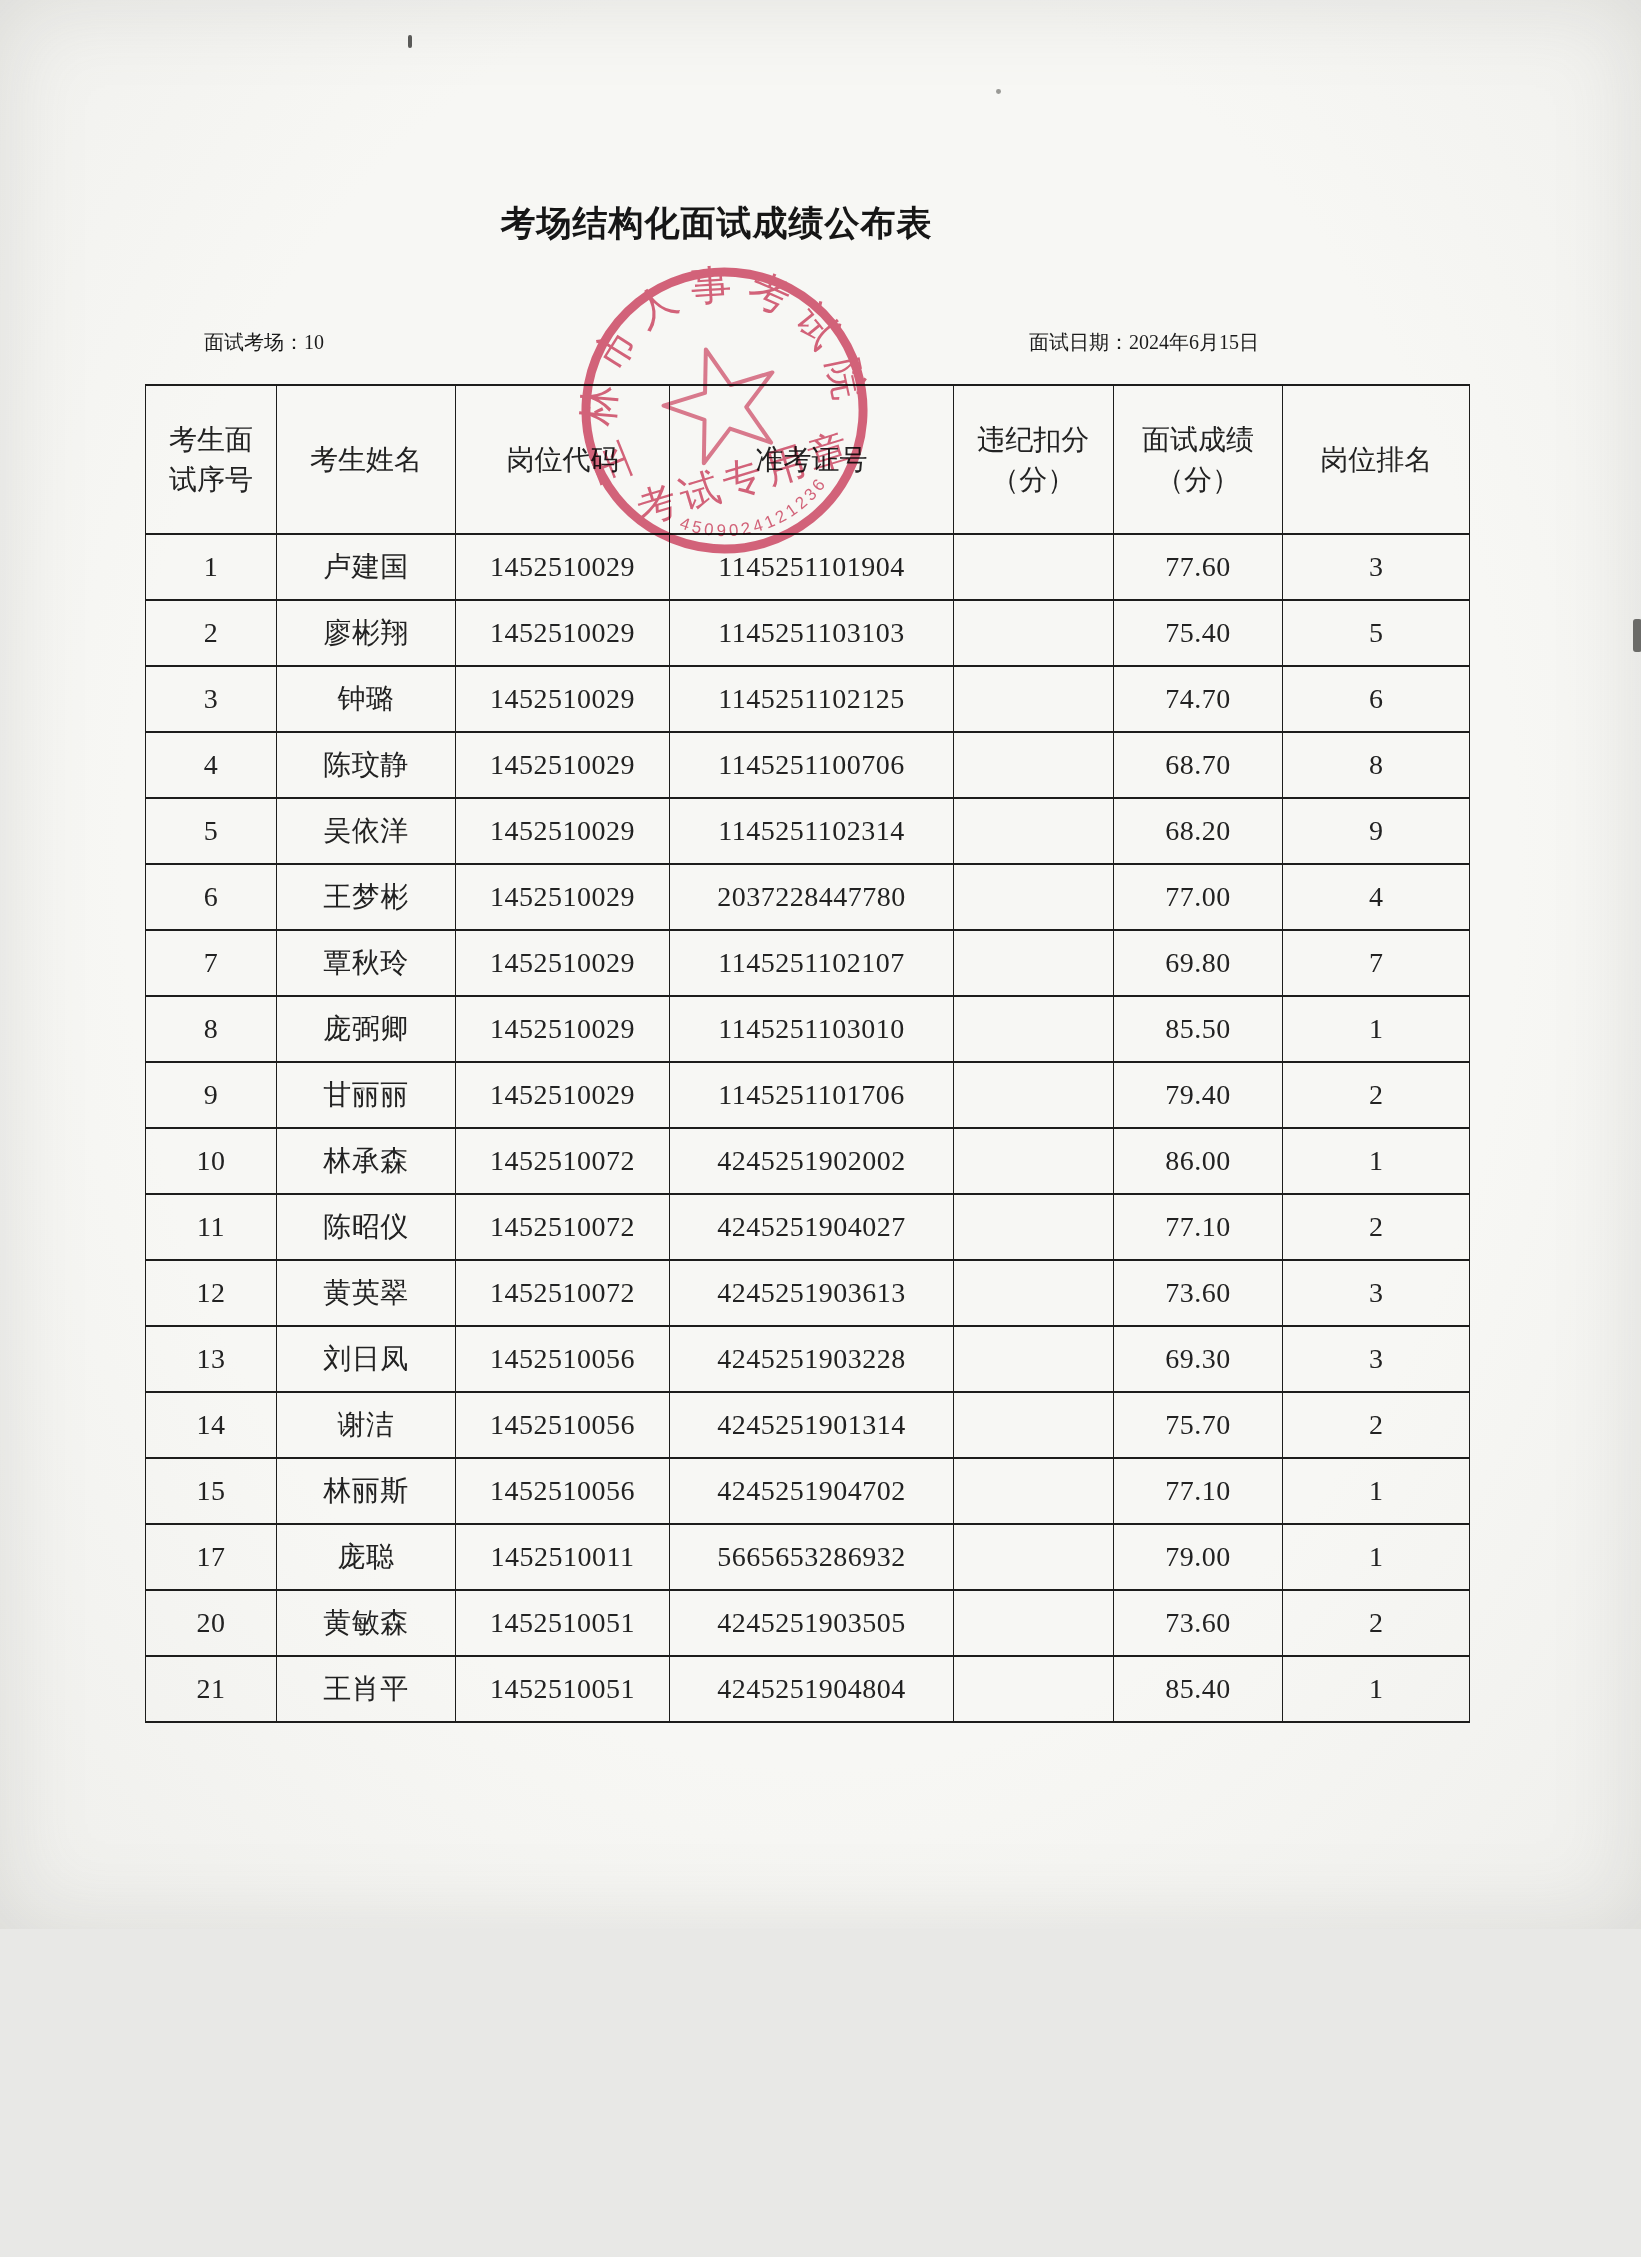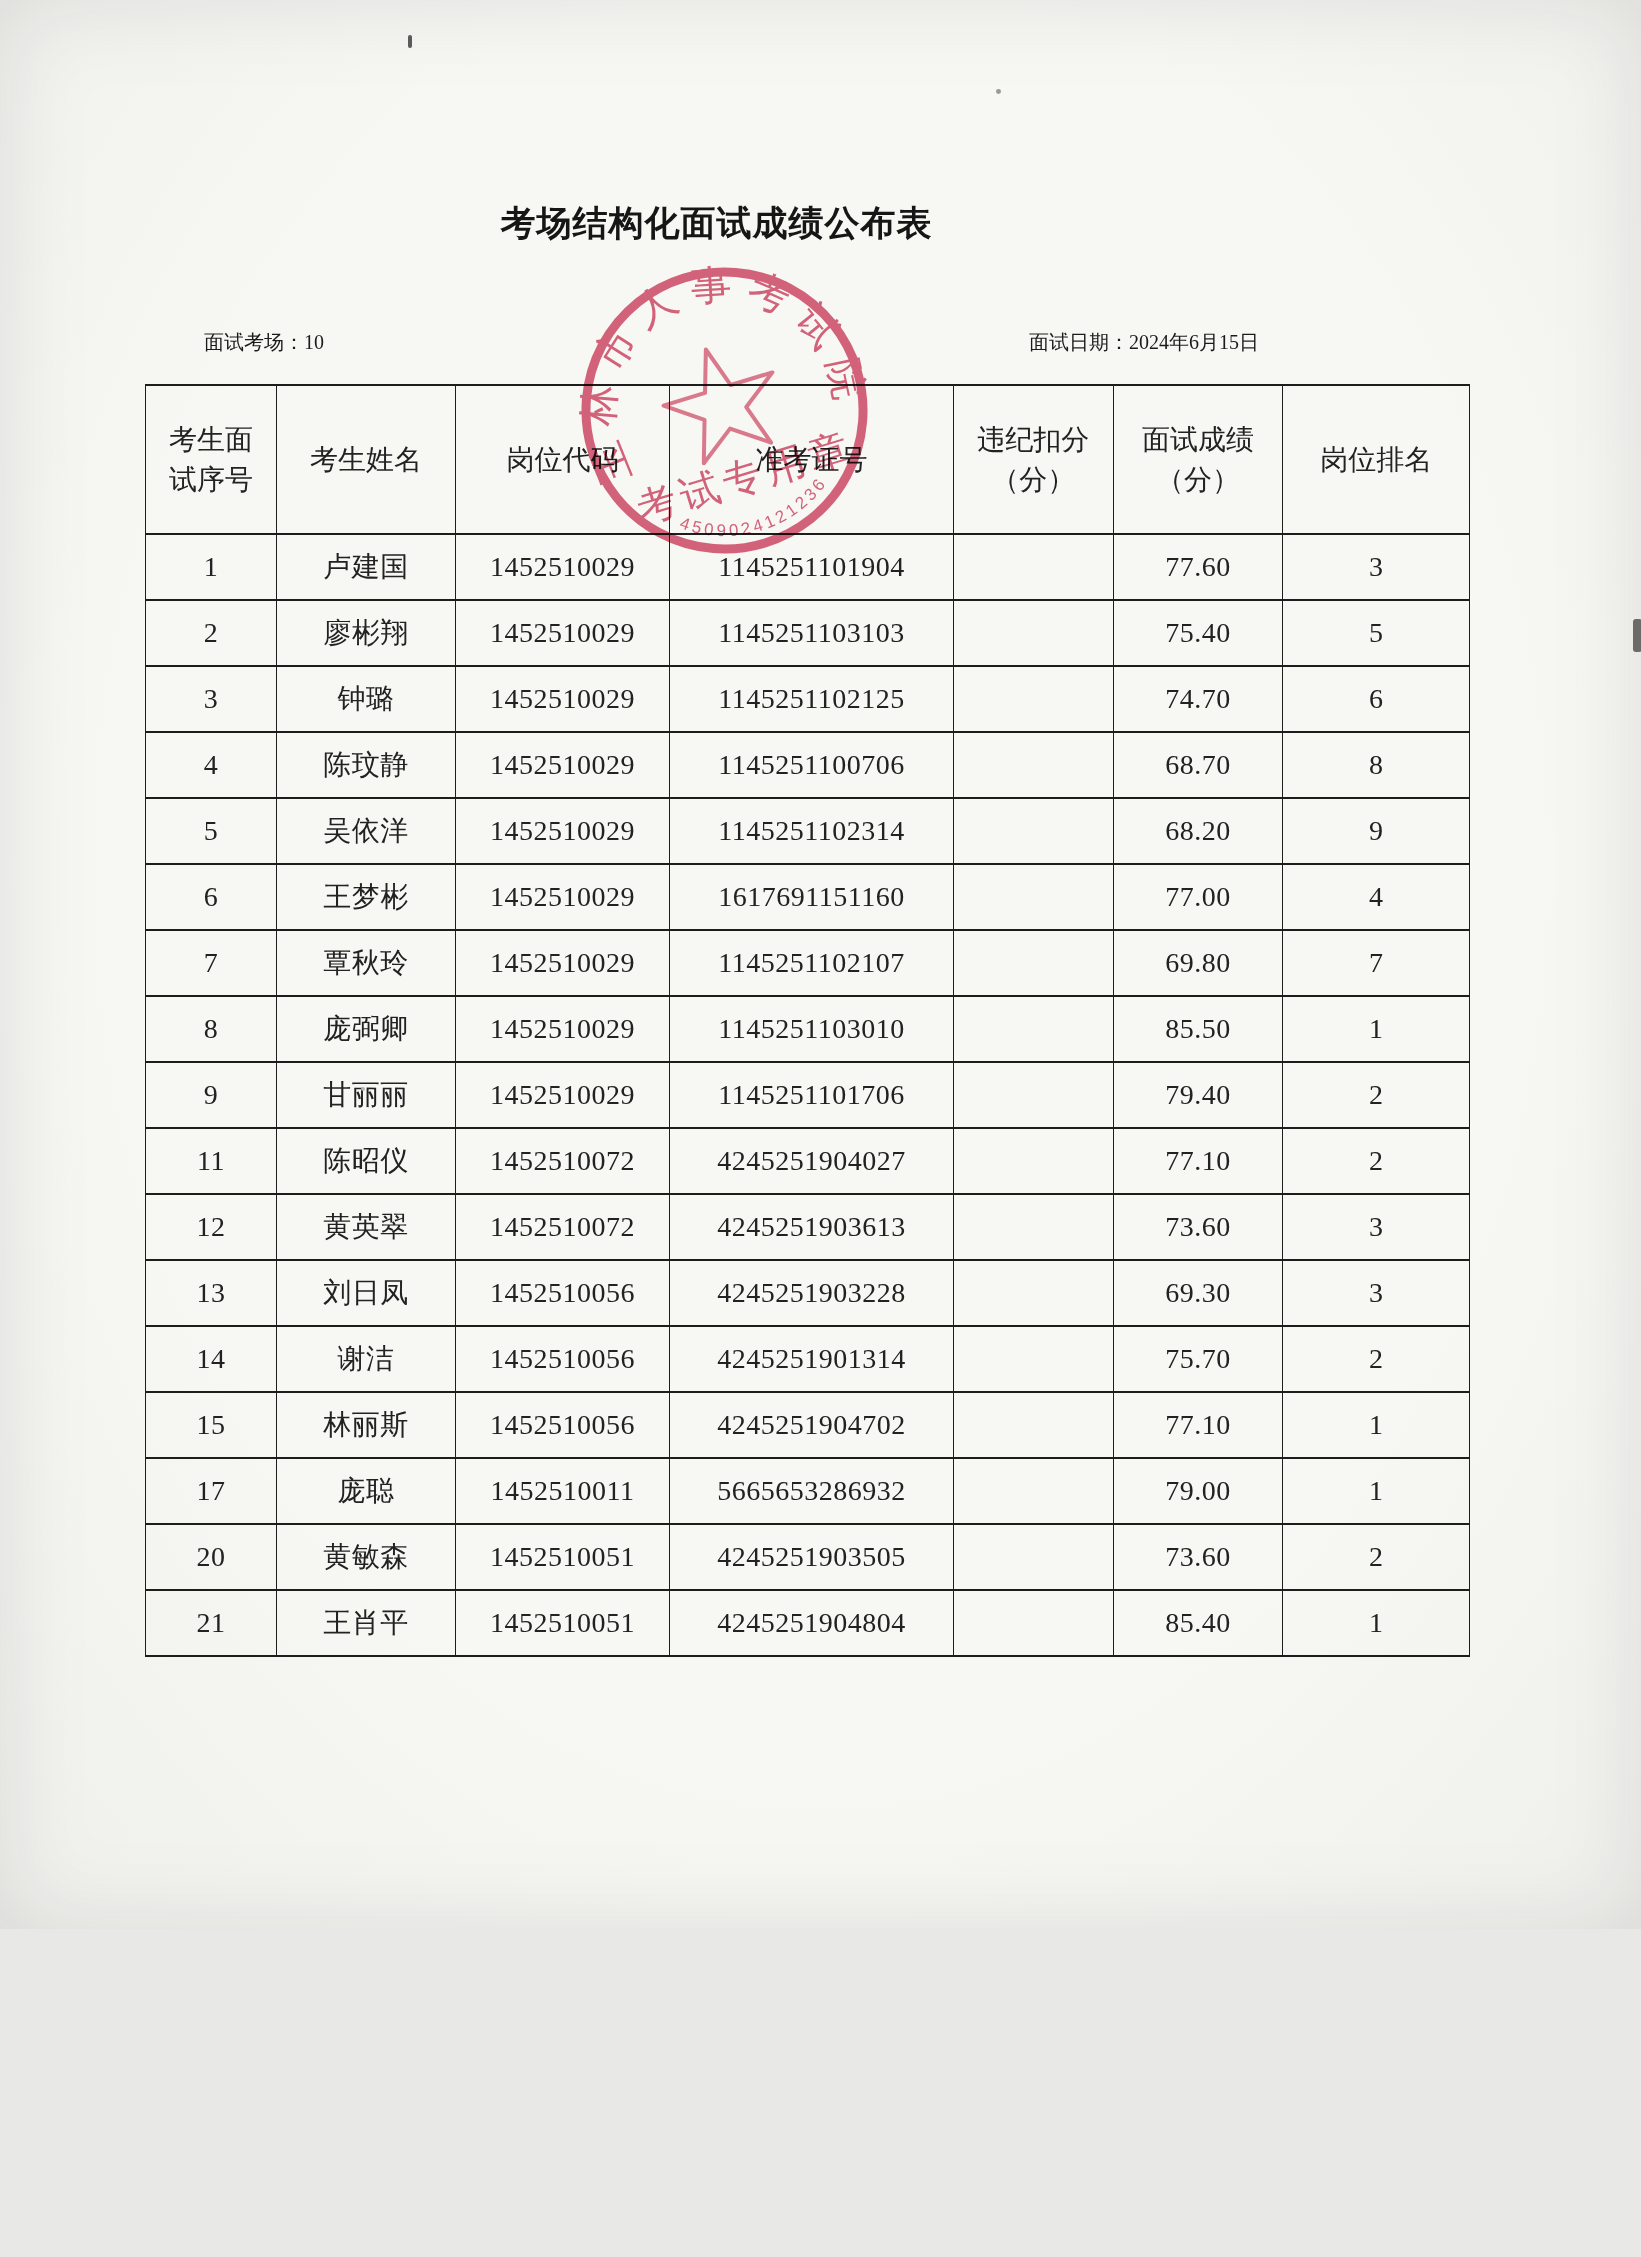--- a/index.html
+++ b/index.html
@@ -142,21 +142,21 @@
           <td>1452510029</td>
           <td>1145251102314</td>
           <td></td>
           <td>68.20</td>
           <td>9</td>
         </tr>
         <tr>
           <td>6</td>
           <td>王梦彬</td>
           <td>1452510029</td>
-          <td>1617691151160</td>
+          <td>2037228447780</td>
           <td></td>
           <td>77.00</td>
           <td>4</td>
         </tr>
         <tr>
           <td>7</td>
           <td>覃秋玲</td>
           <td>1452510029</td>
           <td>1145251102107</td>
           <td></td>
@@ -173,20 +173,29 @@
           <td>1</td>
         </tr>
         <tr>
           <td>9</td>
           <td>甘丽丽</td>
           <td>1452510029</td>
           <td>1145251101706</td>
           <td></td>
           <td>79.40</td>
           <td>2</td>
+        </tr>
+        <tr>
+          <td>10</td>
+          <td>林承森</td>
+          <td>1452510072</td>
+          <td>4245251902002</td>
+          <td></td>
+          <td>86.00</td>
+          <td>1</td>
         </tr>
         <tr>
           <td>11</td>
           <td>陈昭仪</td>
           <td>1452510072</td>
           <td>4245251904027</td>
           <td></td>
           <td>77.10</td>
           <td>2</td>
         </tr>

